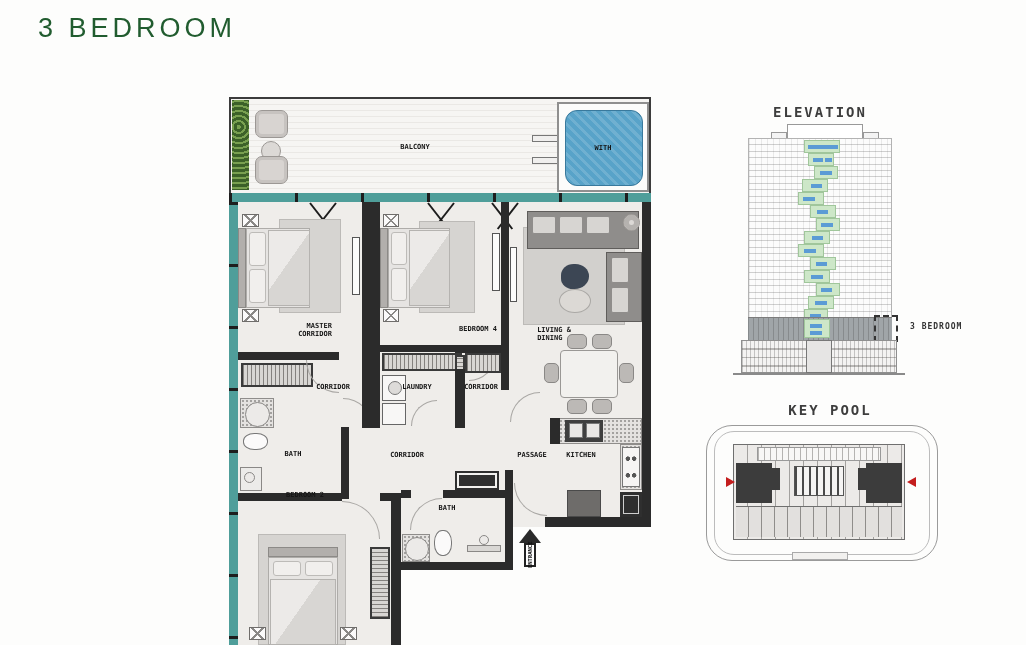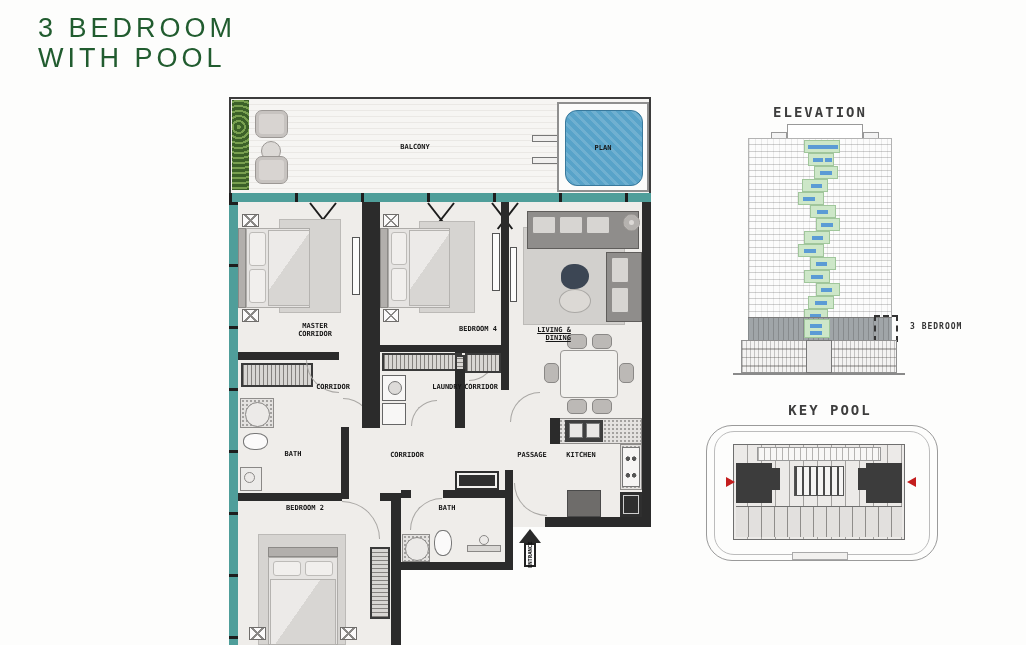--- a/index.html
+++ b/index.html
@@ -90,36 +90,35 @@
            background-image:repeating-linear-gradient(90deg,#4a4a4a 0 2px,transparent 2px 7px);}
   .tri-r{width:0;height:0;border-top:5px solid transparent;border-bottom:5px solid transparent;}
 </style>
 </head>
 <body>
 
 <div id="stage">
 
   <div class="a main-title" style="left:38px;top:13px;">
     <div>3 BEDROOM</div>
-    <div>WITH POOL</div>
   </div>
 
   <div id="plan" class="a">
 
     <div class="a balcony-deck" style="left:0;top:0;width:422px;height:96px;"></div>
     <div class="a plants" style="left:3px;top:3px;width:17px;height:90px;"></div>
     <div class="a chair" style="left:26px;top:13px;width:33px;height:28px;"></div>
     <div class="a rtable" style="left:32px;top:44px;width:20px;height:20px;"></div>
     <div class="a chair" style="left:26px;top:59px;width:33px;height:28px;"></div>
     <div class="a rail" style="left:303px;top:38px;width:34px;height:7px;"></div>
     <div class="a rail" style="left:303px;top:60px;width:34px;height:7px;"></div>
     <div class="a pool-frame" style="left:328px;top:5px;width:92px;height:90px;"></div>
     <div class="a pool-water" style="left:336px;top:13px;width:76px;height:74px;"></div>
     <div class="a lbl" style="left:186px;top:46px;">BALCONY</div>
-    <div class="a lbl" style="left:374px;top:47px;">PLAN</div>
+    <div class="a lbl" style="left:374px;top:47px;">WITH</div>
 
     <div class="a floor" style="left:9px;top:105px;width:404px;height:443px;"></div>
 
     <div class="a glass-h" style="left:0;top:96px;width:422px;height:9px;"></div>
     <div class="a glass-v" style="left:0;top:105px;width:9px;height:443px;"></div>
 
     <div class="a leaf" style="left:80px;top:106px;height:33px;transform:rotate(-38deg);"></div>
     <div class="a leaf" style="left:106px;top:106px;height:33px;transform:rotate(38deg);"></div>
     <div class="a leaf" style="left:198px;top:106px;height:33px;transform:rotate(-38deg);"></div>
     <div class="a leaf" style="left:224px;top:106px;height:33px;transform:rotate(38deg);"></div>
@@ -235,37 +234,37 @@
     <div class="a wall" style="left:321px;top:321px;width:10px;height:26px;"></div>
 
     <div class="a white-mask" style="left:284px;top:430px;width:138px;height:118px;"></div>
     <div class="a white-mask" style="left:172px;top:473px;width:112px;height:75px;"></div>
 
     <div class="a" style="left:290px;top:432px;width:0;height:0;border-left:11px solid transparent;border-right:11px solid transparent;border-bottom:14px solid #2a2a2a;"></div>
     <div class="a entrance-stem" style="left:295px;top:446px;width:12px;height:24px;">
       <div class="entrance-text">ENTRANCE</div>
     </div>
 
-    <div class="a lbl" style="left:86px;top:225px;text-align:center;">
+    <div class="a lbl" style="left:86px;top:225px;text-align:right;">
       <div>MASTER</div>
       <div>CORRIDOR</div>
     </div>
     <div class="a lbl" style="left:249px;top:228px;">BEDROOM 4</div>
-    <div class="a lbl" style="left:325px;top:229px;text-align:right;text-decoration:underline;">
+    <div class="a lbl" style="left:325px;top:229px;text-align:left;">
       <div>LIVING &amp;</div>
       <div>DINING</div>
     </div>
     <div class="a lbl" style="left:104px;top:286px;">CORRIDOR</div>
-    <div class="a lbl" style="left:196px;top:286px;padding-left:44px;">LAUNDRY</div>
+    <div class="a lbl" style="left:188px;top:286px;">LAUNDRY</div>
     <div class="a lbl" style="left:252px;top:286px;">CORRIDOR</div>
     <div class="a lbl" style="left:64px;top:353px;">BATH</div>
     <div class="a lbl" style="left:178px;top:354px;">CORRIDOR</div>
     <div class="a lbl" style="left:303px;top:354px;">PASSAGE</div>
     <div class="a lbl" style="left:352px;top:354px;">KITCHEN</div>
-    <div class="a lbl" style="left:76px;top:407px;">BEDROOM 2</div>
+    <div class="a lbl" style="left:76px;top:394px;">BEDROOM 2</div>
     <div class="a lbl" style="left:218px;top:407px;">BATH</div>
   </div>
 
   <div class="a" style="left:700px;top:100px;width:326px;height:290px;">
     <div class="a sec-title" style="left:40px;top:4px;width:160px;">ELEVATION</div>
 
     <div class="a" style="left:87px;top:24px;width:76px;height:16px;border:1px solid #999;background:#fff;box-sizing:border-box;"></div>
     <div class="a" style="left:71px;top:32px;width:16px;height:8px;border:1px solid #999;background:#f4f4f4;box-sizing:border-box;"></div>
     <div class="a" style="left:163px;top:32px;width:16px;height:8px;border:1px solid #999;background:#f4f4f4;box-sizing:border-box;"></div>
 

